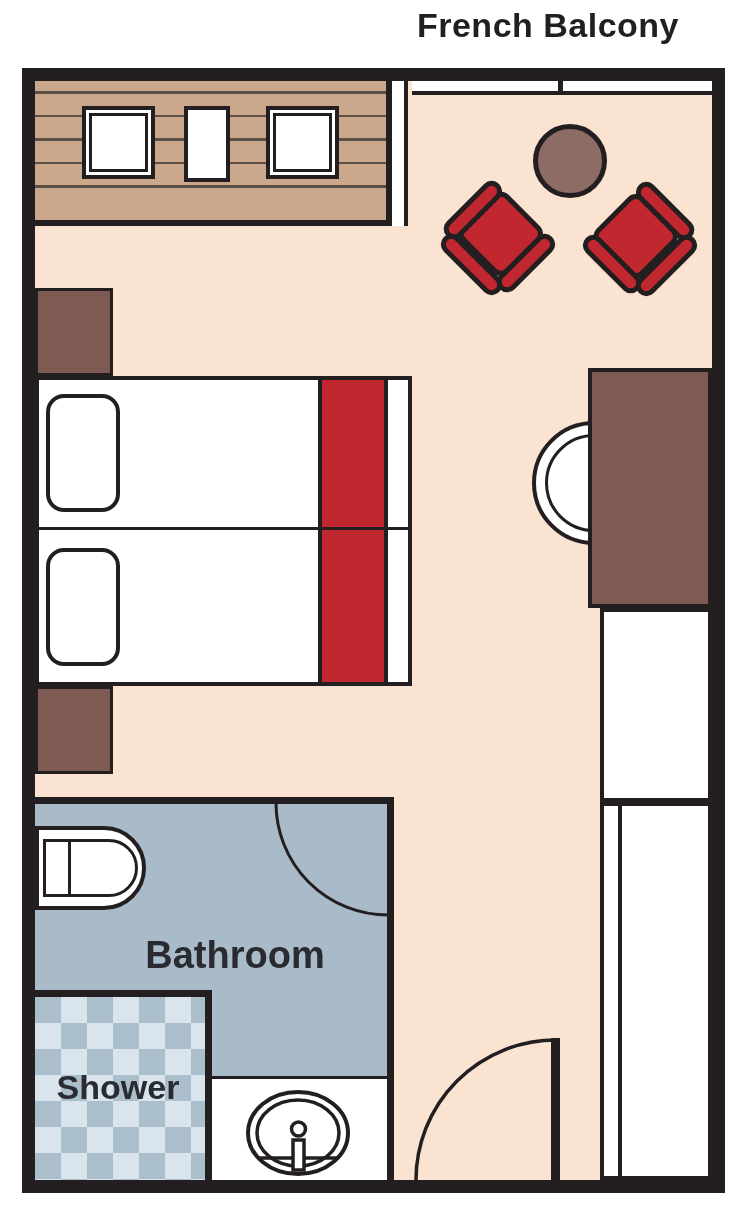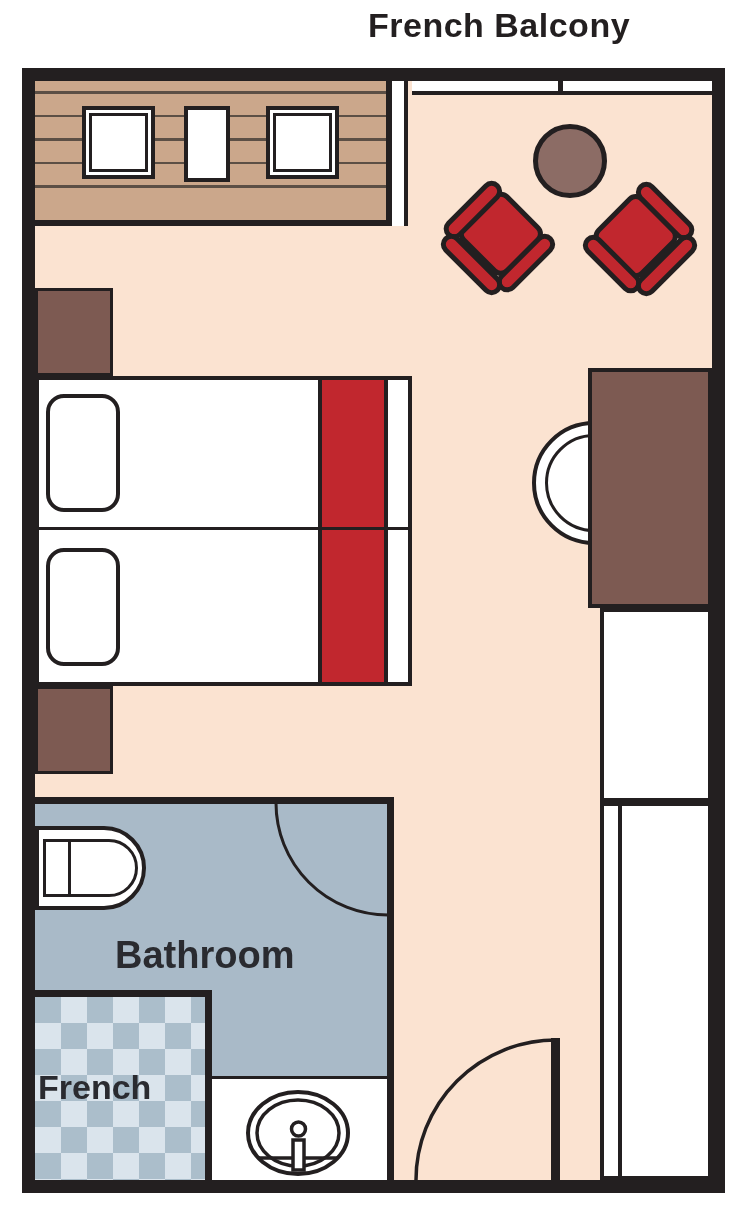--- a/index.html
+++ b/index.html
@@ -4,21 +4,21 @@
 <style>
   :root{
     --floor:#FBE3D1; --wall:#231F20; --wood:#CBA78B; --plank:#5C4F45;
     --brown:#7D5A52; --table:#8C6C65; --red:#C1272E; --bath:#A9BAC8;
     --check-light:#DAE4EC; --check-dark:#ABBECB; --white:#FFFFFF; --text:#2A2B30;
   }
   html,body{margin:0;padding:0;background:#fff;}
   #plan{position:relative;width:737px;height:1205px;background:#fff;
         font-family:"Liberation Sans",sans-serif;overflow:hidden;}
   .abs{position:absolute;box-sizing:border-box;}
-  .t{font-weight:700;color:var(--text);text-align:left;}
+  .t{font-weight:700;color:var(--text);text-align:center;}
   svg{position:absolute;left:0;top:0;pointer-events:none;}
 
   .floor{left:35px;top:81px;width:677px;height:1099px;background:var(--floor);}
 
   
   .deck{left:35px;top:81px;width:357px;height:145px;background:var(--wood);
         background-image:repeating-linear-gradient(to bottom,transparent 0,transparent 21px,var(--plank) 21px,var(--plank) 23.5px);
         background-position:0 -11px;border-right:6px solid var(--wall);border-bottom:6px solid var(--wall);}
   .deck-gap{left:392px;top:81px;width:16px;height:145px;background:var(--white);border-right:4px solid var(--wall);}
   .chair-frame{background:var(--white);border:4px solid var(--wall);}
@@ -135,21 +135,21 @@
 
   <div class="abs bath-floor"></div>
   <div class="abs bath-wall-top"></div>
   <div class="abs bath-wall-right"></div>
   <div class="abs toilet-outer"></div>
   <div class="abs toilet-inner">
     <div class="toilet-tank-line"></div>
   </div>
   <div class="abs t bath-label">Bathroom</div>
   <div class="abs shower"></div>
-  <div class="abs t shower-label">French</div>
+  <div class="abs t shower-label">Shower</div>
   <div class="abs sink-counter"></div>
 
   <div class="abs entry-leaf"></div>
 
   <svg width="737" height="1205" viewBox="0 0 737 1205">
     <path d="M 276 803 A 112 112 0 0 0 388 915" fill="none" stroke="#231F20" stroke-width="3"></path>
     <path d="M 416 1180 A 140 140 0 0 1 556 1040" fill="none" stroke="#231F20" stroke-width="3.5"></path>
     <g>
       <ellipse cx="298" cy="1133" rx="50" ry="41" fill="#FFFFFF" stroke="#231F20" stroke-width="4"></ellipse>
       <ellipse cx="298" cy="1133" rx="41" ry="33" fill="none" stroke="#231F20" stroke-width="3.5"></ellipse>

